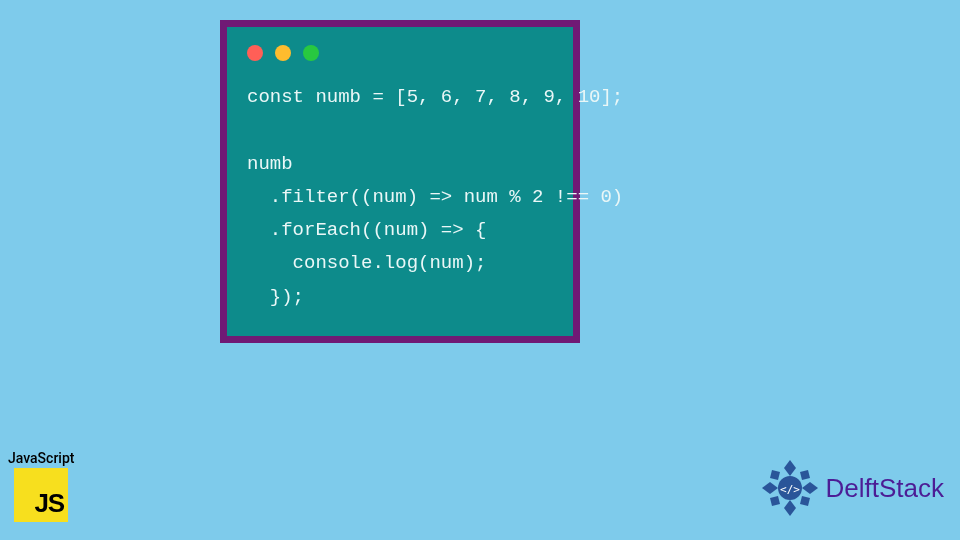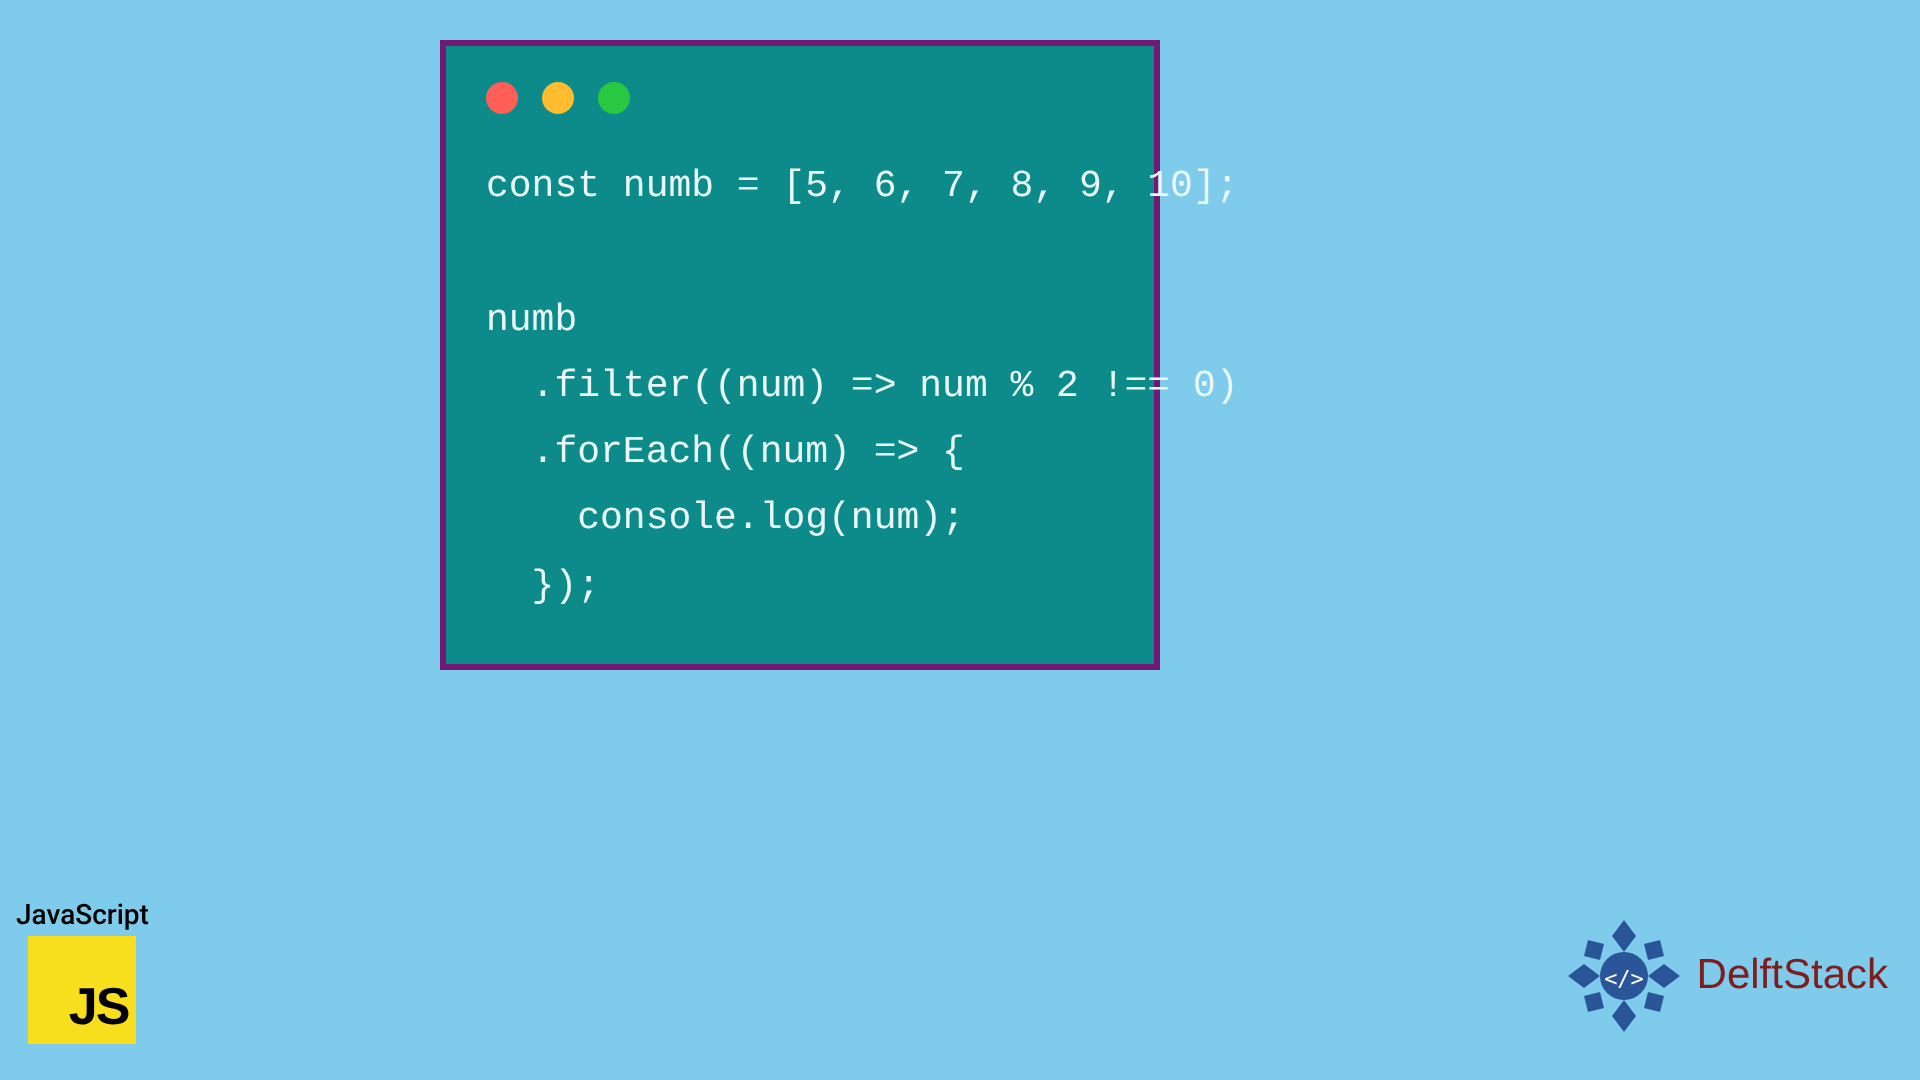--- a/index.html
+++ b/index.html
@@ -14,21 +14,21 @@
       position: relative;
       font-family: -apple-system, BlinkMacSystemFont, "Segoe UI", Roboto, sans-serif;
       overflow: hidden;
     }
     .code-card {
       position: absolute;
       left: 220px;
       top: 20px;
       width: 360px;
       background: #0d8b8b;
-      border: 3px solid #701a75;
+      border: 7px solid #701a75;
       padding: 18px 20px 22px 20px;
     }
     .window-dots {
       display: flex;
       gap: 12px;
       margin-bottom: 20px;
     }
     .dot {
       width: 16px;
       height: 16px;
@@ -79,23 +79,23 @@
       bottom: 22px;
       display: flex;
       align-items: center;
       gap: 6px;
     }
     .delft-logo {
       width: 60px;
       height: 60px;
     }
     .delft-text {
-      font-size: 21px;
+      font-size: 26px;
       font-weight: 500;
-      color: #7f1d1d;
+      color: #4c1d95;
       font-family: Arial, sans-serif;
     }
   </style>
 </head>
 <body>
 
 <div class="code-card">
   <div class="window-dots">
     <span class="dot dot-red"></span>
     <span class="dot dot-yellow"></span>

